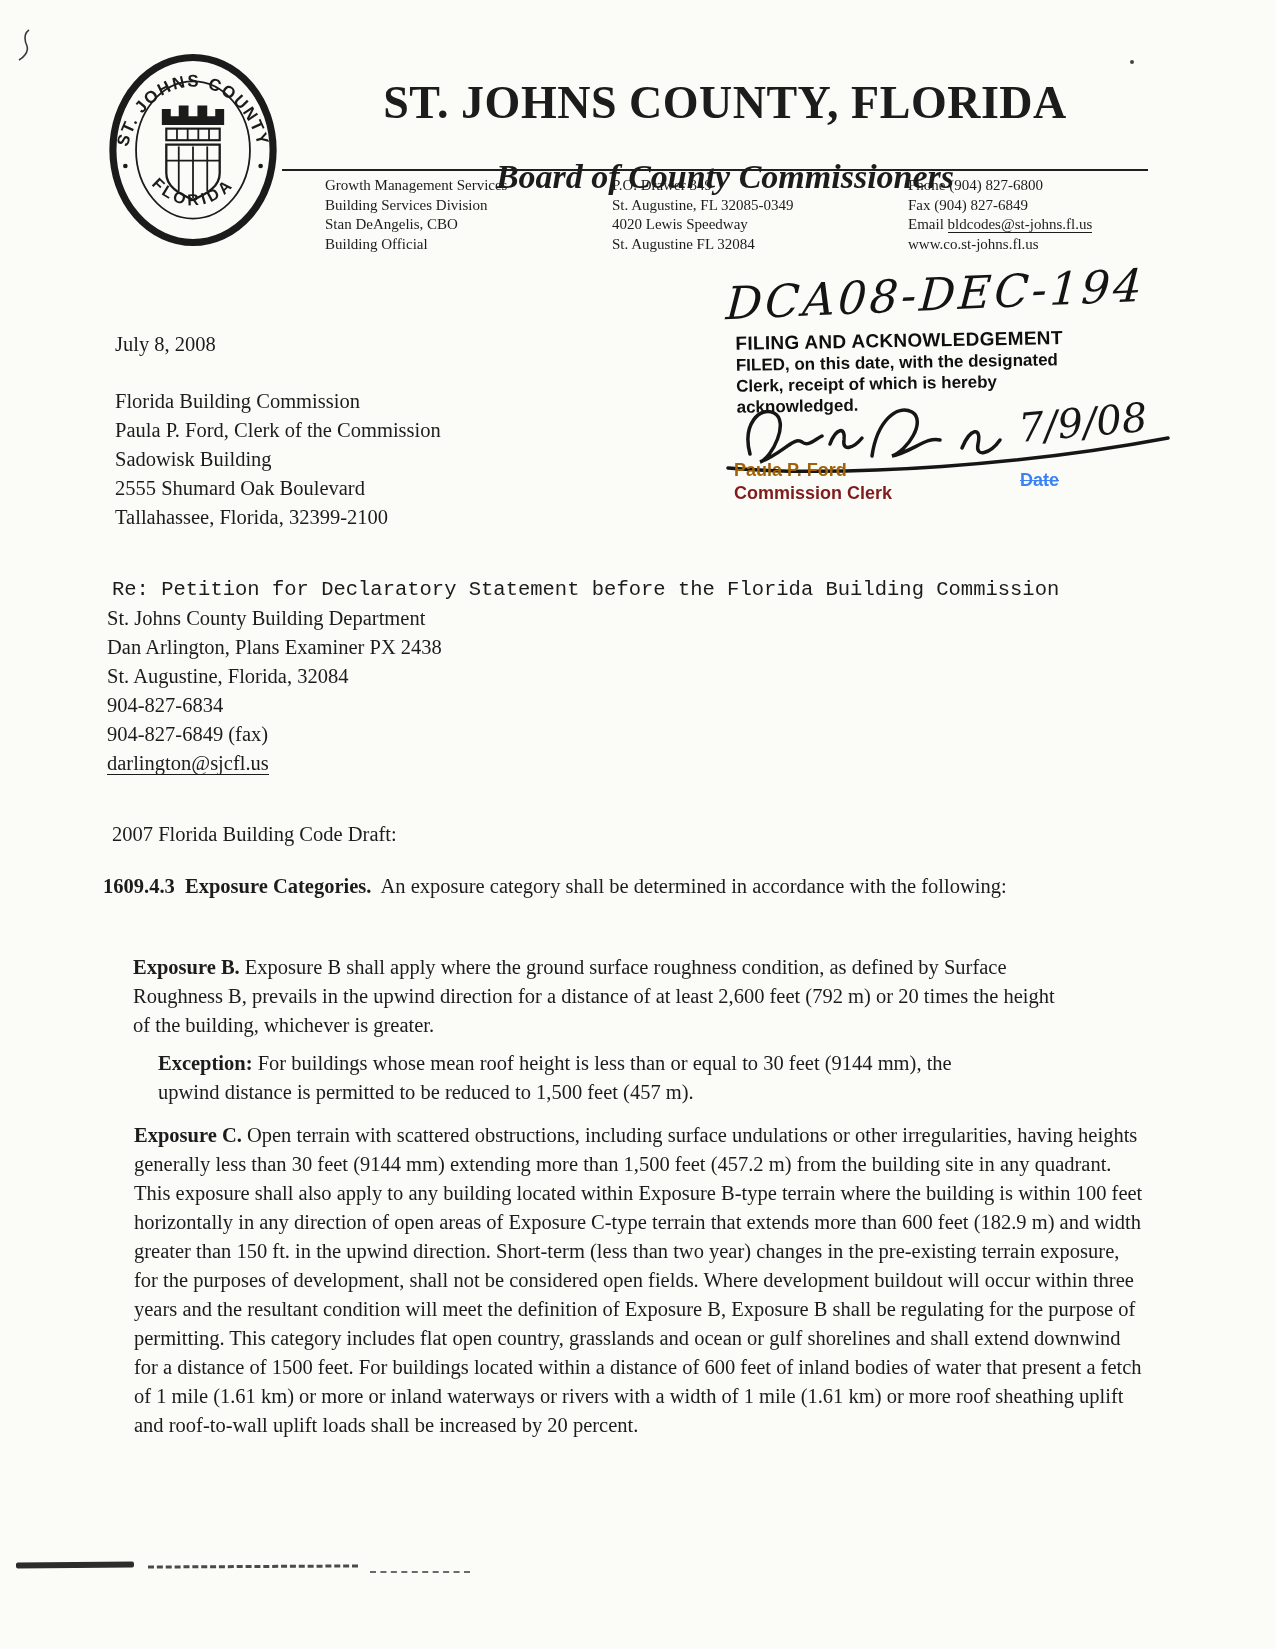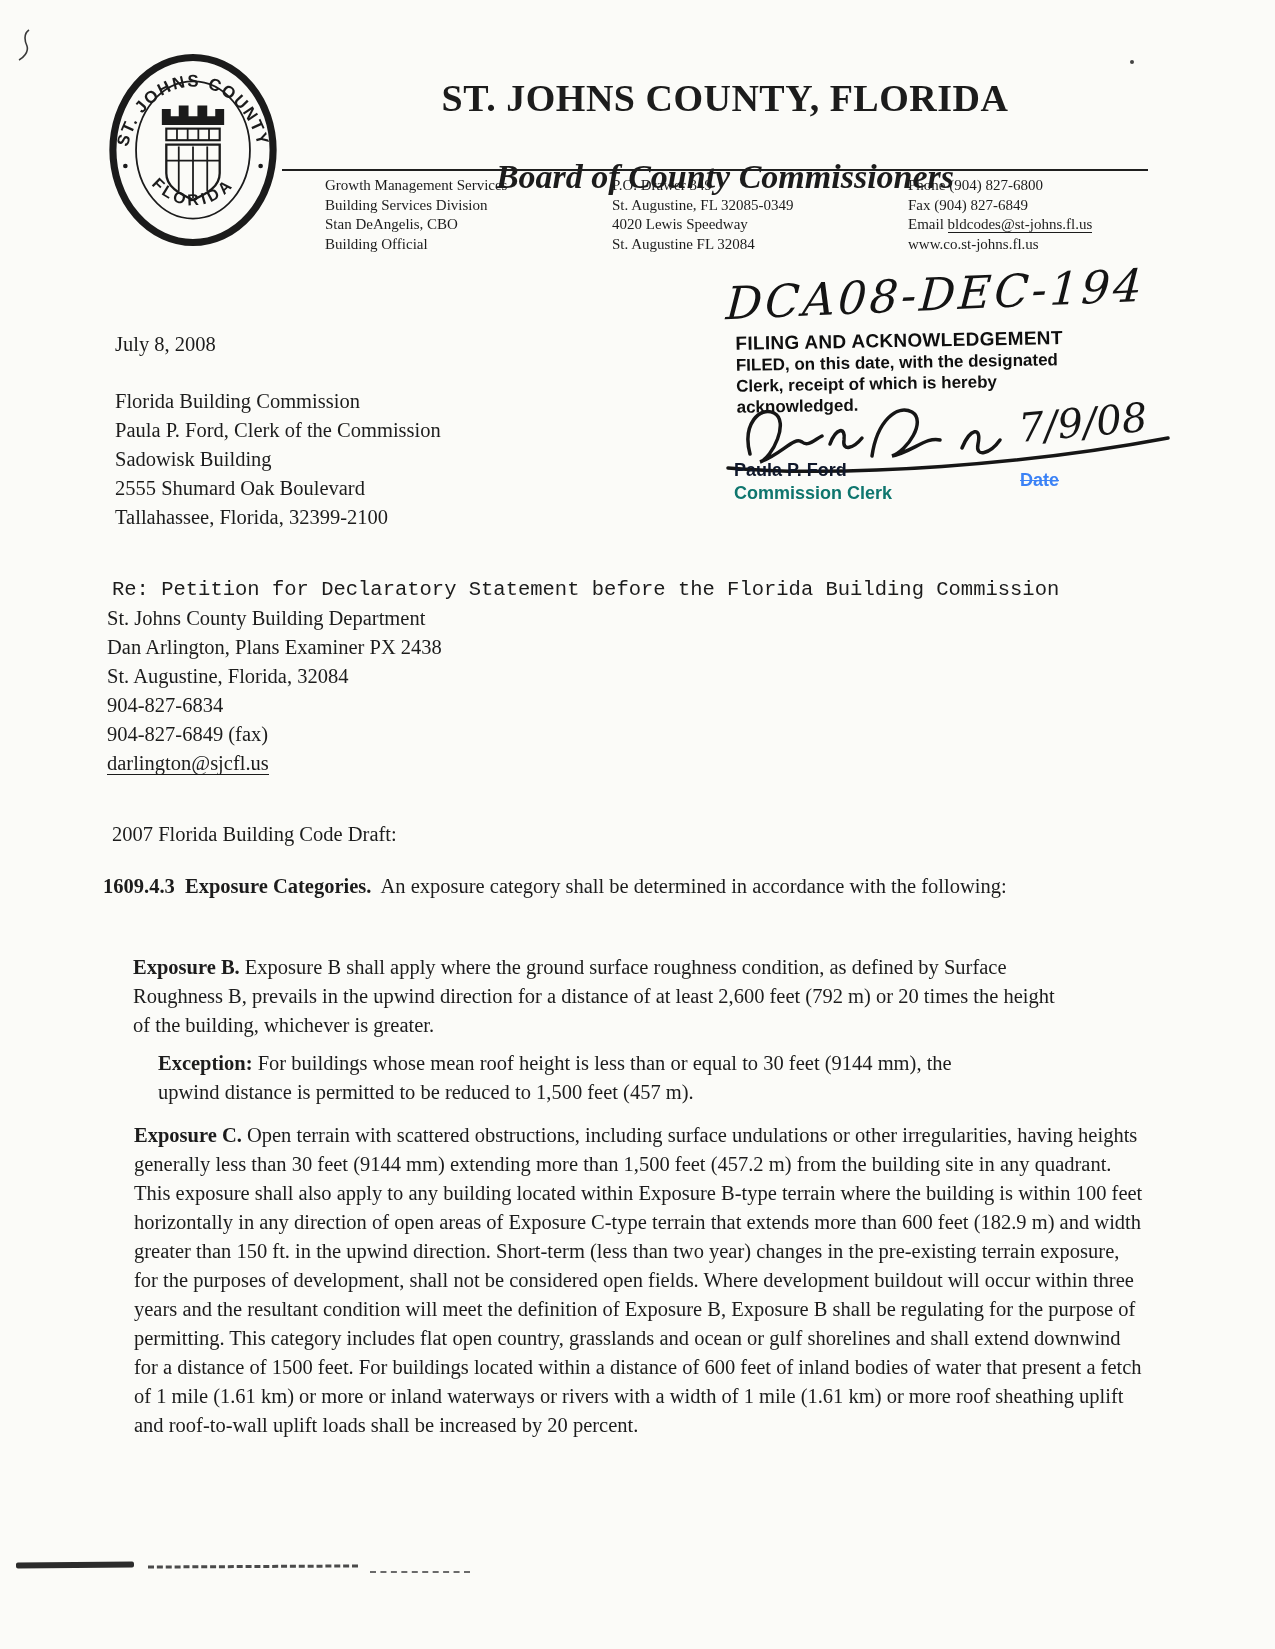--- a/index.html
+++ b/index.html
@@ -9,21 +9,21 @@
     background:#fbfbf8; color:#1c1c1c;
     font-family:"Liberation Serif","DejaVu Serif",serif;
     overflow:hidden; margin:0 auto;
   }
   .pre { white-space:pre-wrap; }
 
   
   .seal { position:absolute; left:104px; top:48px; width:178px; height:204px; }
   .county-title {
     position:absolute; left:290px; top:76px; width:870px; text-align:center;
-    font-size:38px; font-weight:700; letter-spacing:.5px;
+    font-size:46px; font-weight:700; letter-spacing:.5px;
   }
   .board-title {
     position:absolute; left:290px; top:124px; width:870px; text-align:center;
     font-size:34px; font-style:italic; font-weight:600;margin-top:34px;
   }
   .head-rule { position:absolute; left:282px; top:169px; width:866px; border-top:2.5px solid #1f1f1f; }
   .col { position:absolute; top:176px; font-size:15px; line-height:19.5px; }
   .col-dept    { left:325px; }
   .col-addr    { left:612px; }
   .col-contact { left:888px;margin-left:20px; }
@@ -35,22 +35,22 @@
     position:absolute; left:6px; top:0;
     font-family:"DejaVu Serif",serif; font-style:italic;
     font-size:45px; letter-spacing:3px; color:#141414;
     transform:rotate(-2.5deg) skewX(-6deg); white-space:nowrap;
   }
   .stamp-text { position:absolute; left:16px; top:62px; transform:rotate(-1deg);
     font-family:"Liberation Sans",sans-serif; font-weight:bold; color:#0f0f0f; }
   .stamp-heading { font-size:19px; letter-spacing:.3px; }
   .stamp-line { font-size:17px; line-height:21px; }
   .signature { position:absolute; left:0; top:128px; }
-  .clerk-name  { position:absolute; left:14px; top:192px; font-family:"Liberation Sans",sans-serif; font-weight:bold; font-size:18px; color:#0f172a; }
-  .clerk-title { position:absolute; left:14px; top:215px; font-family:"Liberation Sans",sans-serif; font-weight:bold; font-size:18px; color:#0f766e; }
+  .clerk-name  { position:absolute; left:14px; top:192px; font-family:"Liberation Sans",sans-serif; font-weight:bold; font-size:18px; color:#a16207; }
+  .clerk-title { position:absolute; left:14px; top:215px; font-family:"Liberation Sans",sans-serif; font-weight:bold; font-size:18px; color:#7f1d1d; }
   .date-label  { position:absolute; left:300px; top:202px; font-family:"Liberation Sans",sans-serif; font-weight:bold; font-size:18px; color:#3b82f6; text-decoration:line-through; }
 
   
   .body-text { font-size:20.5px; line-height:29px; }
   .letter-date { position:absolute; left:115px; top:330px; }
   .recipient   { position:absolute; left:115px; top:387px; }
   .subject     { position:absolute; left:112px; top:575px;font-family:Liberation Mono, monospace; }
   .petitioner  { position:absolute; left:107px; top:604px; }
   .draft-heading { position:absolute; left:112px; top:820px; }
   .section-para  { position:absolute; left:103px; top:872px; width:945px; }

